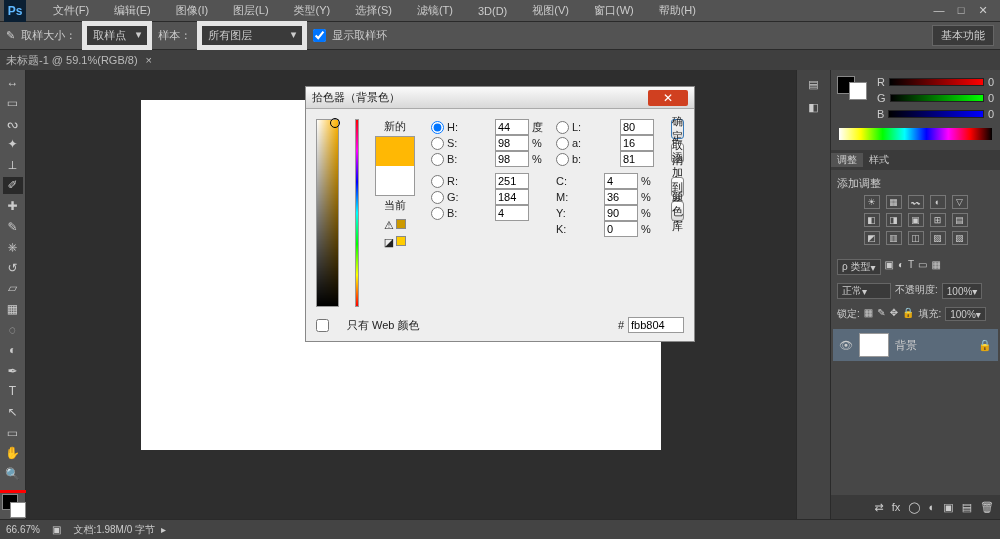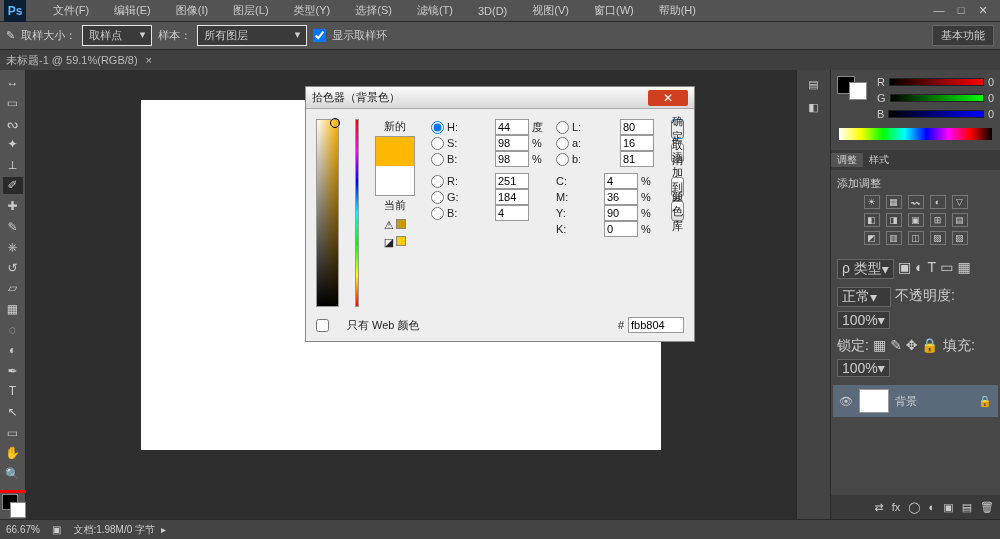--- a/index.html
+++ b/index.html
@@ -3,21 +3,21 @@
 <meta charset="utf-8">
 <style>
 * { margin:0; padding:0; box-sizing:border-box; font-family:"Microsoft YaHei",sans-serif; }
 body { width:1000px; height:539px; background:#535353; color:#ccc; font-size:11px; overflow:hidden; position:relative; }
 .menubar { height:22px; background:#535353; display:flex; align-items:center; padding:0 4px; border-bottom:1px solid #2a2a2a;}
 .ps-logo { width:22px; height:22px; background:#0a1f33; color:#5fb8ff; font-weight:bold; font-size:12px; display:flex; align-items:center; justify-content:center; margin-right:8px;}
 .menu-item { padding:0 6px; cursor:pointer;margin-left:13px; }
 .win-controls { margin-left:auto; display:flex; gap:8px; padding-right:6px;}
 .win-controls span { width:14px; text-align:center; cursor:pointer;}
 .optbar { height:28px; background:#535353; display:flex; align-items:center; padding:0 6px; border-bottom:1px solid #2a2a2a; gap:6px;}
-.optbar .dd { background:#3a3a3a; border:1px solid #e5e5e5; padding:2px 6px; font-size:11px; min-width:70px; display:flex; justify-content:space-between;}
+.optbar .dd { background:#3a3a3a; border:5px solid #e5e5e5; padding:2px 6px; font-size:11px; min-width:70px; display:flex; justify-content:space-between;}
 .right-chip { margin-left:auto; background:#3a3a3a; border:1px solid #666; padding:2px 8px;}
 .doc-tab { height:20px; background:#3f3f3f; display:flex; align-items:center; padding:0 6px; font-size:11px; color:#bbb;}
 .doc-tab .x { margin-left:8px;}
 .workspace { position:absolute; top:70px; bottom:20px; left:0; right:0; display:flex;}
 .toolbar { width:26px; background:#535353; border-right:1px solid #2a2a2a; display:flex; flex-direction:column; align-items:center; padding-top:4px; gap:4px;}
 .tool { width:20px; height:20px; display:flex; align-items:center; justify-content:center; color:#ccc; cursor:pointer; font-size:12px;}
 .swatches { width:26px; height:30px; position:relative; margin-top:8px;}
 .fg-sw { position:absolute; top:0; left:2px; width:16px; height:16px; background:#000; border:1px solid #888;}
 .bg-sw { position:absolute; top:8px; left:10px; width:16px; height:16px; background:#fff; border:1px solid #888;}
 .highlight-box { position:absolute; width:40px; height:42px; border:3px solid #ff0000; top:-4px; left:-4px;}
@@ -35,21 +35,21 @@
 .slider.g { background:linear-gradient(to right,#000,#0f0);}
 .slider.b { background:linear-gradient(to right,#000,#00f);}
 .spectrum { height:12px; margin:4px 2px; background:linear-gradient(to right,#fff,#ff0,#0f0,#0ff,#00f,#f0f,#f00,#000);}
 .cp-sw { display:flex; gap:0; margin-right:6px;}
 .cp-fg { width:18px; height:18px; background:#000; border:1px solid #888;}
 .cp-bg { width:18px; height:18px; background:#fff; border:1px solid #888; margin-left:-6px; margin-top:6px;}
 .adjust-panel { padding:6px;}
 .icon-row { display:flex; gap:6px; justify-content:center; margin:4px 0; flex-wrap:wrap;}
 .icon-row span { width:16px; height:14px; border:1px solid #777; font-size:9px; display:flex; align-items:center; justify-content:center;}
 .layers-panel { flex:1; display:flex; flex-direction:column;}
-.layer-controls { padding:4px 6px; display:flex; gap:4px; flex-wrap:wrap; font-size:14px;}
+.layer-controls { padding:4px 6px; display:flex; gap:4px; flex-wrap:wrap; font-size:10px;}
 .layer-controls .dd2 { background:#3a3a3a; border:1px solid #666; padding:0 4px; display:flex; align-items:center;}
 .layer-row { display:flex; align-items:center; background:#5a6a7a; padding:4px 6px; gap:6px; margin:4px 2px;}
 .layer-thumb { width:30px; height:24px; background:#fff; border:1px solid #999;}
 .layer-footer { margin-top:auto; height:24px; background:#3a3a3a; display:flex; align-items:center; justify-content:flex-end; gap:8px; padding:0 6px;}
 .statusbar { position:absolute; bottom:0; left:0; right:0; height:20px; background:#444; display:flex; align-items:center; padding:0 6px; font-size:10px; border-top:1px solid #2a2a2a;}
 
 .dialog { position:absolute; top:86px; left:305px; width:390px; background:#eeeeee; border:1px solid #888; font-size:11px; color:#222;}
 .dlg-title { height:22px; background:linear-gradient(#fafafa,#d8d8d8); display:flex; align-items:center; padding:0 6px; border-bottom:1px solid #aaa;}
 .dlg-close { margin-left:auto; width:40px; height:16px; background:#d04020; color:#fff; display:flex; align-items:center; justify-content:center; border-radius:2px; font-size:12px; cursor:pointer;}
 .dlg-body { padding:10px; display:flex; gap:16px;}

